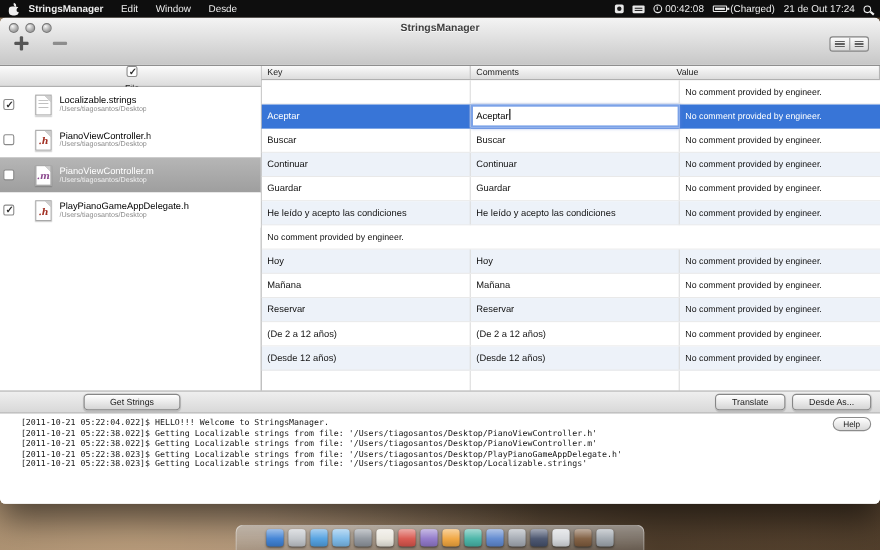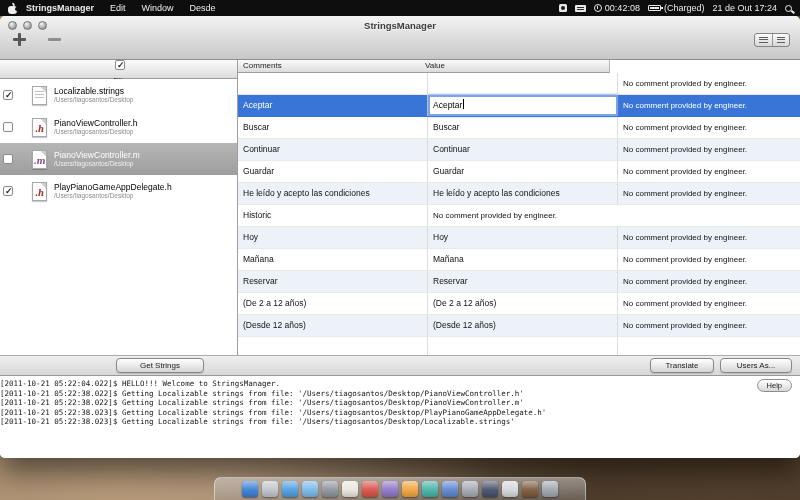--- a/index.html
+++ b/index.html
@@ -107,28 +107,28 @@
   .c-value.editing{background:#fff;border:2px solid #7ba2e8;box-shadow:0 0 3px rgba(90,130,220,.9);
     line-height:17px;padding:0 3px;color:#000;}
   .cursor{display:inline-block;width:1px;height:10px;background:#000;margin-left:1px;vertical-align:-1px;}
 
   
   .bottombar{position:absolute;top:339px;left:0;width:800px;height:21px;
     background:linear-gradient(#efefef,#d8d8d8);border-top:1px solid #ababab;border-bottom:1px solid #989898;}
   .btn{position:absolute;top:2px;height:15px;border:1px solid #868686;border-radius:4px;
     background:linear-gradient(#ffffff,#d5d5d5);font-size:8px;color:#1a1a1a;
     display:flex;align-items:center;justify-content:center;
-    box-shadow:inset 0 1px 0 #fff,0 1px 1px rgba(0,0,0,.15);padding:0 8px;margin-left:40px;}
+    box-shadow:inset 0 1px 0 #fff,0 1px 1px rgba(0,0,0,.15);padding:0 8px;}
   .btn-get{left:76px;width:88px;}
   .btn-translate{right:86px;width:64px;}
   .btn-save{right:8px;width:72px;}
 
   
   .logarea{position:absolute;top:360px;left:0;width:800px;height:82px;background:#fff;overflow:hidden;}
-  .log-lines{padding:3px 0;font-family:"DejaVu Sans Mono",monospace;font-size:7.5px;line-height:9.6px;color:#151515;}
+  .log-lines{padding:3px 19px;font-family:"DejaVu Sans Mono",monospace;font-size:7.5px;line-height:9.6px;color:#151515;}
   .log-line{white-space:nowrap;overflow:hidden;}
   .btn-clear{position:absolute;top:3px;right:8px;height:13px;padding:0 9px;border:1px solid #8c8c8c;border-radius:7px;
     background:linear-gradient(#fff,#d8d8d8);font-size:7.5px;color:#222;display:flex;align-items:center;
     box-shadow:inset 0 1px 0 #fff;}
 
   
   .dock{position:absolute;bottom:0;left:50%;transform:translateX(-50%);height:23px;width:372px;
     background:linear-gradient(rgba(232,232,232,.5),rgba(150,150,150,.35));
     border:1px solid rgba(255,255,255,.45);border-bottom:none;border-radius:7px 7px 0 0;
     display:flex;align-items:center;justify-content:center;gap:4px;z-index:40;}
@@ -240,20 +240,21 @@
     <span class="file-text">
       <span class="file-name">PlayPianoGameAppDelegate.h</span>
       <span class="file-path">/Users/tiagosantos/Desktop</span>
     </span>
   </div>
 </div>
   </div>
 
   <div class="tablewrap">
     <div class="table-header">
+      <div class="hcell h-key">Key</div>
       <div class="hcell h-comments">Comments</div>
       <div class="hcell h-value">Value</div>
     </div>
     <div class="t-rows" id="table-rows">
   <div class="t-row">
     <div class="cell c-key"></div>
     <div class="cell c-value"></div>
     <div class="cell c-comment">No comment provided by engineer.</div>
   </div>
 
@@ -281,21 +282,20 @@
     <div class="cell c-comment">No comment provided by engineer.</div>
   </div>
 
   <div class="t-row alt">
     <div class="cell c-key">He leído y acepto las condiciones</div>
     <div class="cell c-value">He leído y acepto las condiciones</div>
     <div class="cell c-comment">No comment provided by engineer.</div>
   </div>
 
   <div class="t-row">
-    <div class="cell c-key">Historic</div>
     <div class="cell c-comment">No comment provided by engineer.</div>
   </div>
 
   <div class="t-row alt">
     <div class="cell c-key">Hoy</div>
     <div class="cell c-value">Hoy</div>
     <div class="cell c-comment">No comment provided by engineer.</div>
   </div>
 
   <div class="t-row">
@@ -320,21 +320,21 @@
     <div class="cell c-key">(Desde 12 años)</div>
     <div class="cell c-value">(Desde 12 años)</div>
     <div class="cell c-comment">No comment provided by engineer.</div>
   </div>
 </div>
   </div>
 
   <div class="bottombar">
     <div class="btn btn-get">Get Strings</div>
     <div class="btn btn-translate">Translate</div>
-    <div class="btn btn-save">Users As...</div>
+    <div class="btn btn-save">Desde As...</div>
   </div>
 
   <div class="logarea">
     <div class="log-lines" id="log-lines">
   <div class="log-line">[2011-10-21 05:22:04.022]$ HELLO!!! Welcome to StringsManager.</div>
 
   <div class="log-line">[2011-10-21 05:22:38.022]$ Getting Localizable strings from file: '/Users/tiagosantos/Desktop/PianoViewController.h'</div>
 
   <div class="log-line">[2011-10-21 05:22:38.022]$ Getting Localizable strings from file: '/Users/tiagosantos/Desktop/PianoViewController.m'</div>
 

